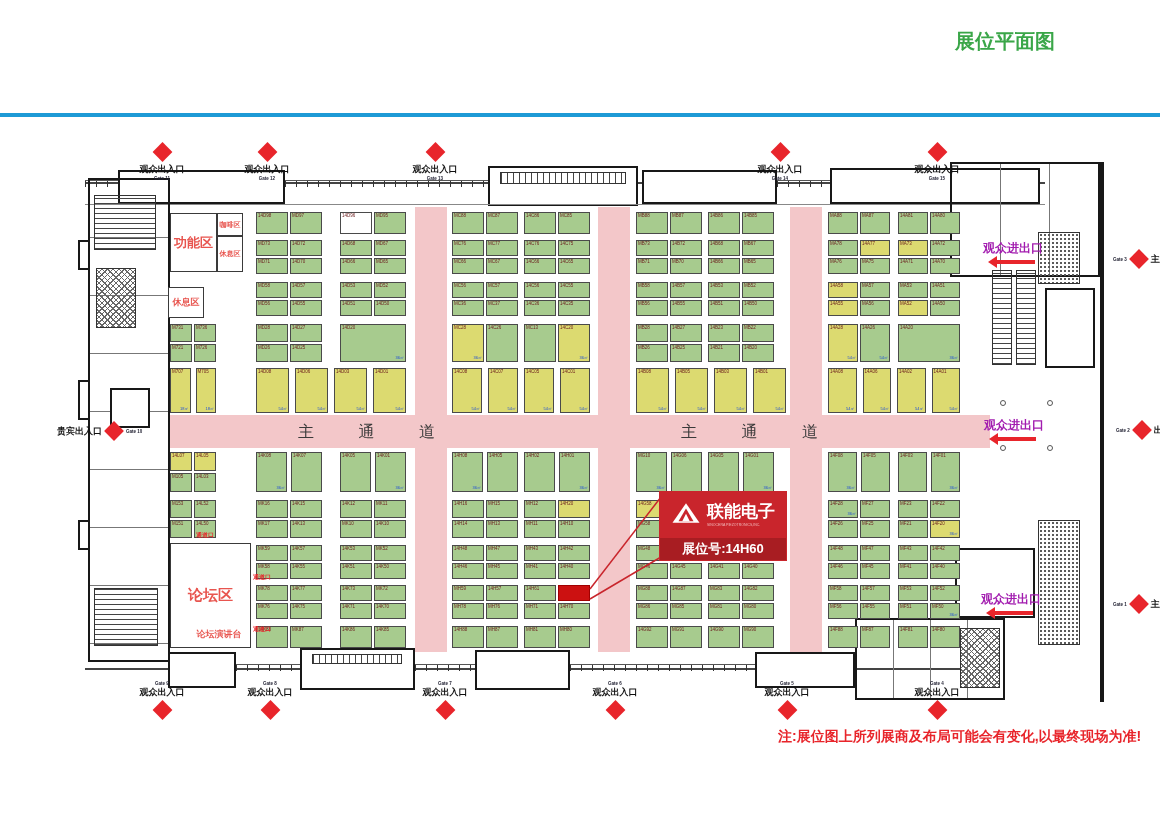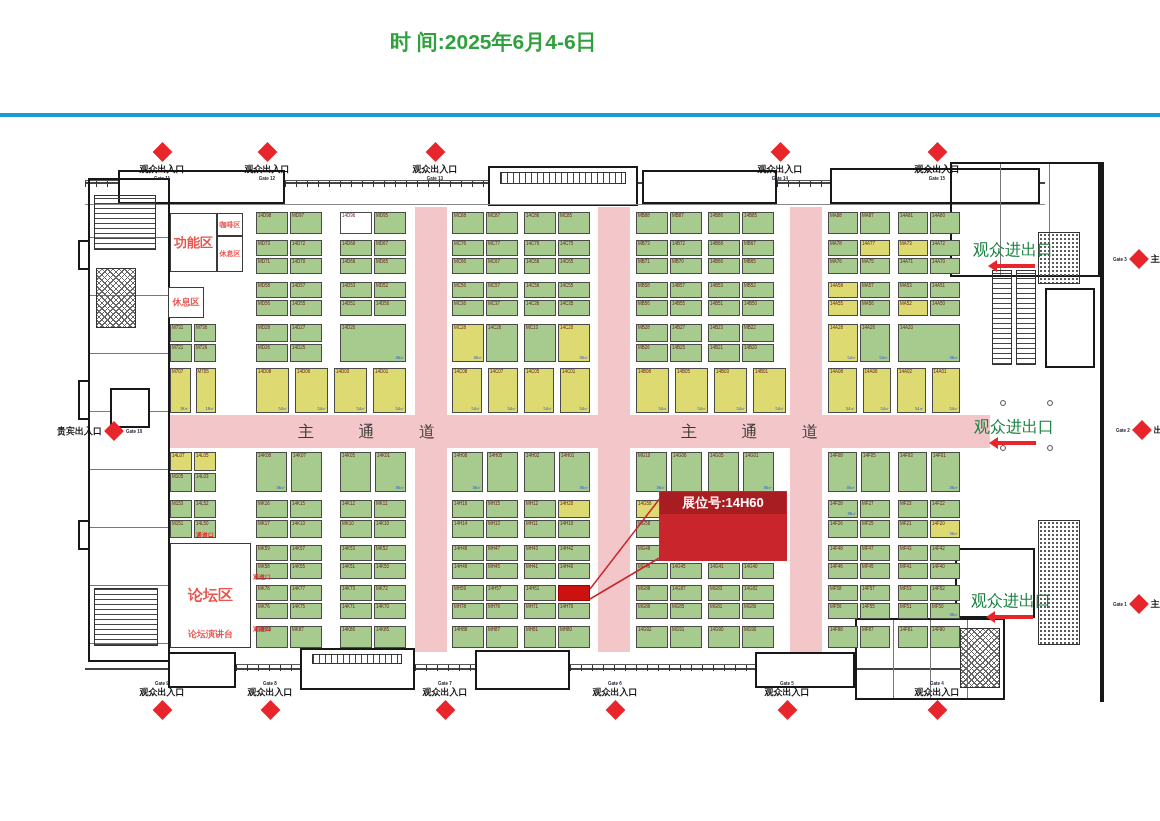--- a/index.html
+++ b/index.html
@@ -28,33 +28,33 @@
   .aisle { position:absolute; background:#f3c7c9; }
   .aisle-label { position:absolute; font-size:16px; letter-spacing:20px; color:#3a3a3a; font-weight:500; white-space:nowrap; }
 
   .block { position:absolute; display:grid; }
   .cell { position:relative; border:1px solid #4a4a4a; overflow:hidden; }
   .bl { position:absolute; left:1px; top:1px; font-size:4.5px; line-height:1.1; color:#6b1d1d; white-space:nowrap; }
   .bs { position:absolute; right:1px; bottom:1px; font-size:4px; color:#1e4fd8; white-space:nowrap; }
 
   .zone { position:absolute; background:#fff; border:1px solid #3a3a3a; display:flex; align-items:center; justify-content:center; flex-direction:column; }
   .zone-label { color:#e8554f; font-weight:700; white-space:nowrap; }
-  .zone-sub { position:absolute; bottom:6px; width:100%; text-align:left; color:#e8554f; font-weight:700; font-size:9px; white-space:nowrap;padding-left:17px; }
+  .zone-sub { position:absolute; bottom:6px; width:100%; text-align:center; color:#e8554f; font-weight:700; font-size:9px; white-space:nowrap;padding-left:17px; }
   .passage { position:absolute; color:#e8252b; font-size:6px; font-weight:700; white-space:nowrap; }
 
   
   .marker { position:absolute; }
   .diamond { width:14px; height:14px; background:#e8252b; transform:rotate(45deg); }
   .mk-label { font-size:9px; font-weight:700; color:#111; white-space:nowrap; }
   .gate { font-size:4.5px; color:#223; font-weight:700; white-space:nowrap; }
   .mk-top,.mk-bottom { display:flex; flex-direction:column; align-items:center; transform:translateX(-50%); }
   .mk-left,.mk-right { display:flex; align-items:center; gap:5px; transform:translateY(-50%); }
 
   .flow { position:absolute; transform:translateX(-50%); display:flex; flex-direction:column; align-items:center; gap:3px; }
-  .flow-label { color:#15803d; font-weight:400; font-size:16px; white-space:nowrap; }
+  .flow-label { color:#a21caf; font-weight:700; font-size:12px; white-space:nowrap; }
   .flow-arrow { position:relative; width:44px; height:4px; background:#e8252b; }
   .flow-arrow::before { content:""; position:absolute; left:-9px; top:-4px; border:6px solid transparent; border-right:9px solid #e8252b; }
 
   
   .struct { position:absolute; border:2px solid #181818; background:#fff; }
   .wall-line { position:absolute; background:#444; }
   .doors { position:absolute; height:7px; background:repeating-linear-gradient(90deg,#333 0 1px,transparent 1px 11px); border-top:1px solid #555; }
   .hatch { position:absolute; border:1px solid #333; background:repeating-linear-gradient(45deg,#666 0 1px,transparent 1px 4px),repeating-linear-gradient(-45deg,#666 0 1px,transparent 1px 4px); }
   .dots { position:absolute; border:1px solid #333; background-image:radial-gradient(#555 0.7px,transparent 0.9px); background-size:4px 4px; }
   .stripes { position:absolute; border:1px solid #333; background:repeating-linear-gradient(0deg,#444 0 1px,transparent 1px 5px); }
@@ -73,23 +73,23 @@
 </style>
 </head>
 <body>
 
 <div class="page">
 
   <div class="header">
     <div class="logo">
     </div>
     <div class="head-mid">
-      <div class="l1">时 间:2025年6月4-6日</div>
     </div>
     <div class="head-right">
+      <div class="l2">展位平面图</div>
     </div>
     <div class="blue-line"></div>
   </div>
 
   <div id="plan">
 
     <div>
 
       <div class="wall-line" style="left:85px;top:64px;width:960px;height:2px"></div>
       <div class="doors" style="left:85px;top:62px;width:36px"></div>
@@ -1228,17 +1228,31 @@
           <div class="flow-arrow"></div>
         </div>
       </div>
 
     <svg class="leader" width="1160" height="703">
       <line x1="590" y1="471" x2="661" y2="379" stroke="#c9252c" stroke-width="1.5"></line>
       <line x1="590" y1="481" x2="661" y2="439" stroke="#c9252c" stroke-width="1.5"></line>
     </svg>
 
     <div class="callout" style="left:660px;top:374px;width:126px;height:68px">
+      <div class="callout-top">
+        <span>
+          <svg width="30" height="24" viewBox="0 0 40 30">
+            <path d="M20 2 L38 28 L2 28 Z" fill="#ffffff"></path>
+            <path d="M20 9 L30 26 H10 Z" fill="#c9252c"></path>
+            <path d="M20 16 L25 26 H15 Z" fill="#ffffff"></path>
+          </svg>
+        </span>
+        <span>
+          <span class="callout-name">联能电子</span>
+          <div class="callout-en">SINOCERA PIEZOTRONICS,INC.</div>
+        </span>
+      </div>
       <div class="callout-bottom">展位号:14H60</div>
     </div>
 
+    <div class="note" style="left:778px;top:610px">注:展位图上所列展商及布局可能会有变化,以最终现场为准!</div>
   </div>
 </div>
 
 </body></html>

